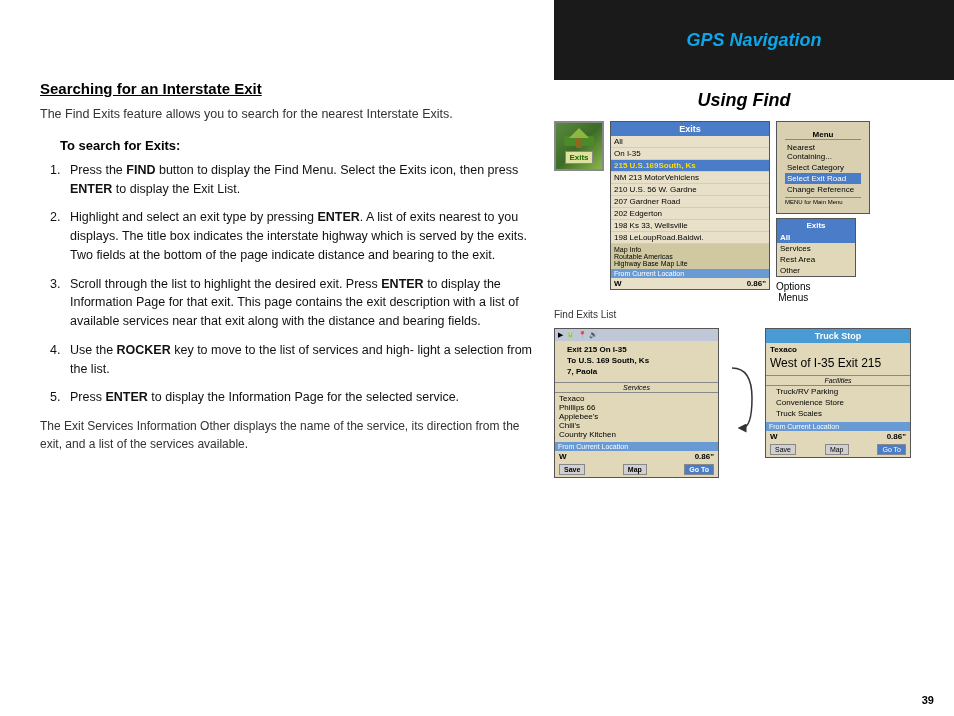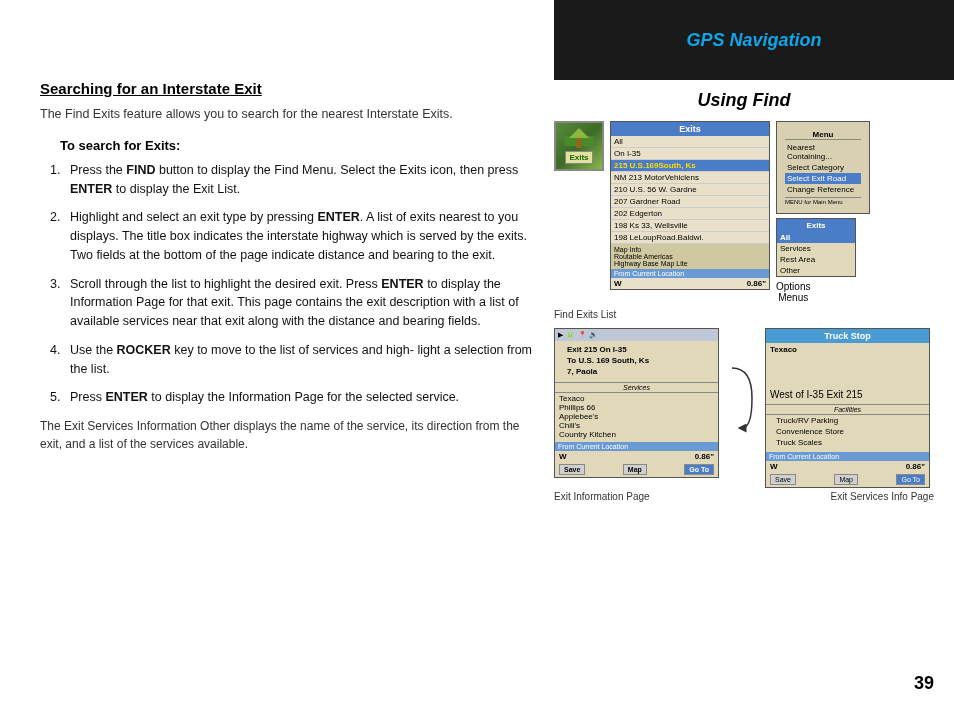--- a/index.html
+++ b/index.html
@@ -91,23 +91,23 @@
     .footer-note {
       font-size: 12px;
       color: #333;
       margin-top: 10px;
       line-height: 1.5;
     }
 
     
     .page-num {
       position: absolute;
-      bottom: 22px;
+      bottom: 10px;
       right: 20px;
-      font-size: 18px;
+      font-size: 11px;
       font-weight: bold;
     }
 
     
     .right-panel {
       position: absolute;
       top: 90px;
       right: 20px;
       width: 380px;
     }
@@ -315,43 +315,42 @@
     }
     .screen-exit-info .distance-row2 {
       display: flex;
       justify-content: space-between;
       padding: 1px 4px;
       font-size: 8px;
       font-weight: bold;
     }
 
     .screen-truck-stop {
-      width: 165px;
+      width: 146px;
       border: 1.5px solid #555;
       background: #e0d8b8;
       font-size: 8px;
     }
     .screen-truck-stop .ts-header {
       background: #4a9ad4;
       color: #fff;
       font-weight: bold;
       text-align: center;
       font-size: 9px;
       padding: 2px;
     }
     .screen-truck-stop .ts-name {
       padding: 2px 4px;
       font-weight: bold;
       font-size: 8px;
     }
     .screen-truck-stop .ts-location {
       padding: 0px 4px 3px;
-      font-size: 10px;
+      font-size: 12px;
       line-height: 1.3;
-      margin-top: 32px;
     }
     .screen-truck-stop .ts-facilities-header {
       text-align: center;
       font-size: 7px;
       font-style: italic;
       border-top: 1px solid #888;
       border-bottom: 1px solid #888;
       padding: 1px;
     }
     .screen-truck-stop .ts-facility {
@@ -588,19 +587,15 @@
         <span>0.86"</span>
       </div>
       <div class="ts-buttons">
         <span>Save</span>
         <span>Map</span>
         <span class="active">Go To</span>
       </div>
     </div>
   </div>
 
-  <div class="captions-row2">
-    <span>Exit Information Page</span>
-    <span>Exit Services Info Page</span>
-  </div>
 </div>
 
 <div class="page-num">39</div>
 
 </body></html>

